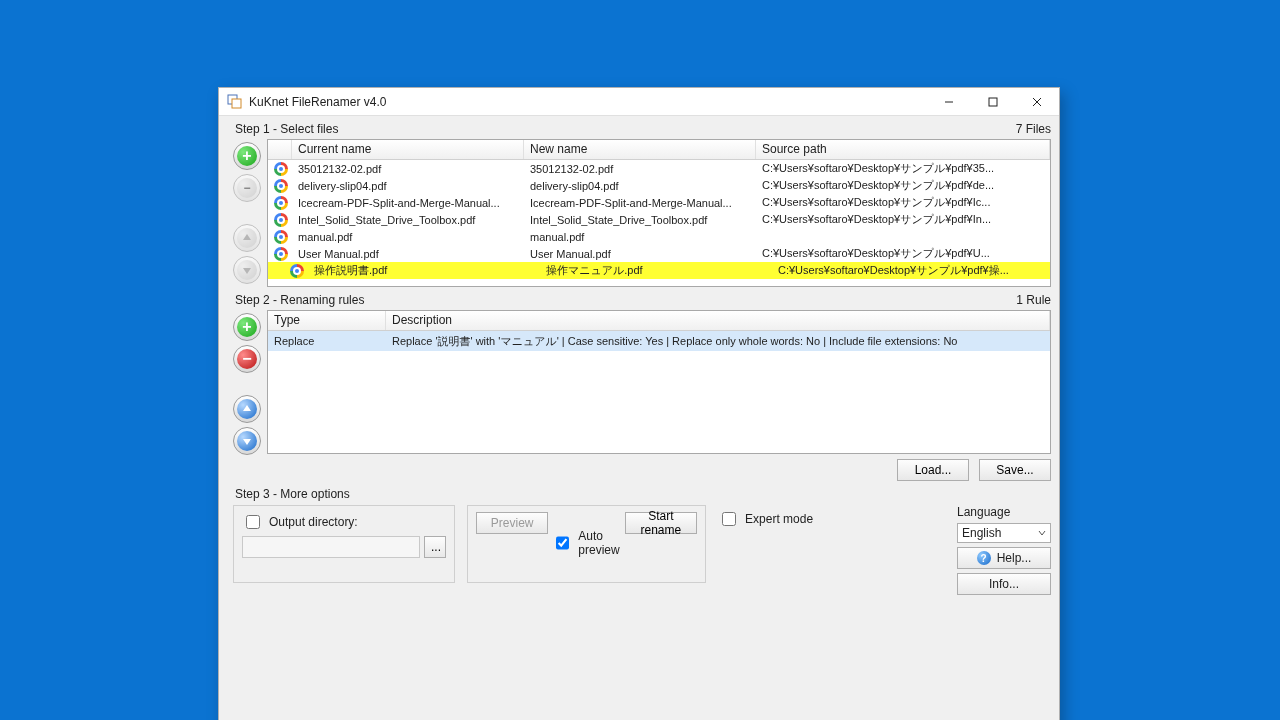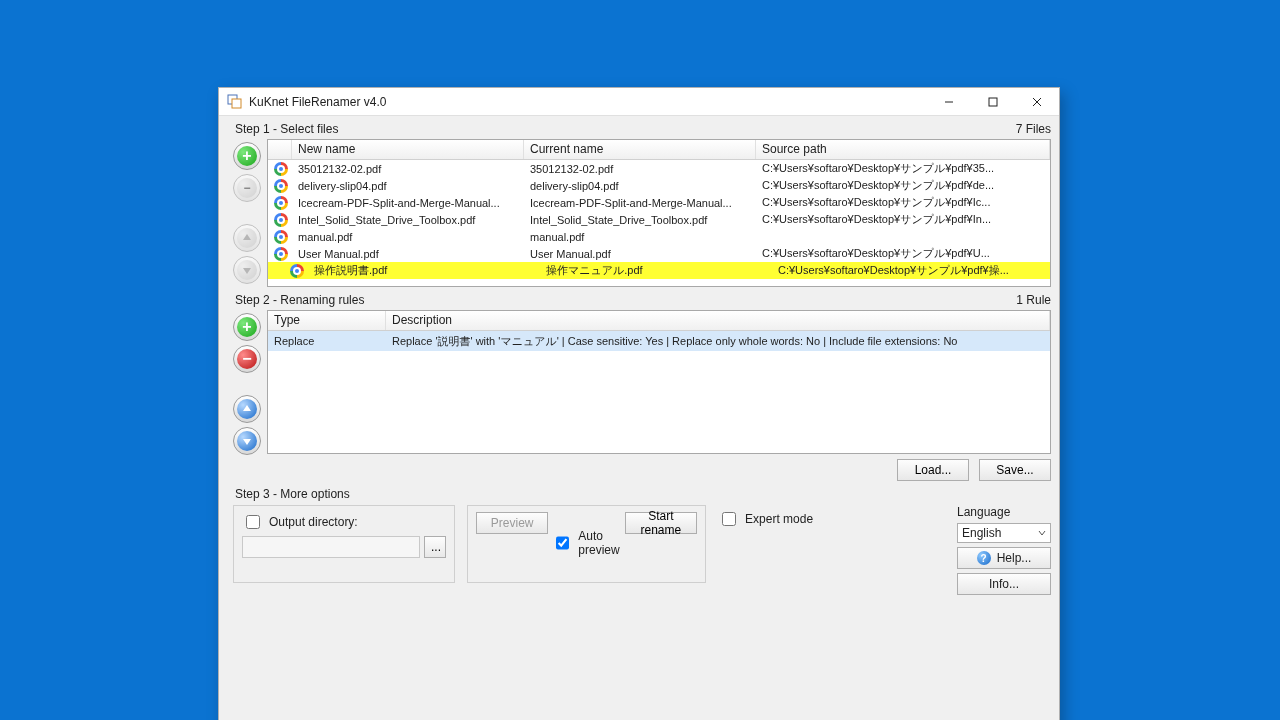--- a/index.html
+++ b/index.html
@@ -278,22 +278,22 @@
             <div class="inner">
               <svg viewBox="0 0 12 12">
                 <path d="M6 10 L10 4 L2 4 Z" fill="#888"></path>
               </svg>
             </div>
           </div>
       </div>
       <div class="listbox">
         <div class="hdr cols">
           <div></div>
+          <div>Current name</div>
           <div>New name</div>
-          <div>Current name</div>
           <div>Source path</div>
         </div>
         <div id="file-rows">
             <div class="row cols">
               <div>
                 <div class="ficon"></div>
               </div>
               <div>35012132-02.pdf</div>
               <div>35012132-02.pdf</div>
               <div>C:¥Users¥softaro¥Desktop¥サンプル¥pdf¥35...</div>

